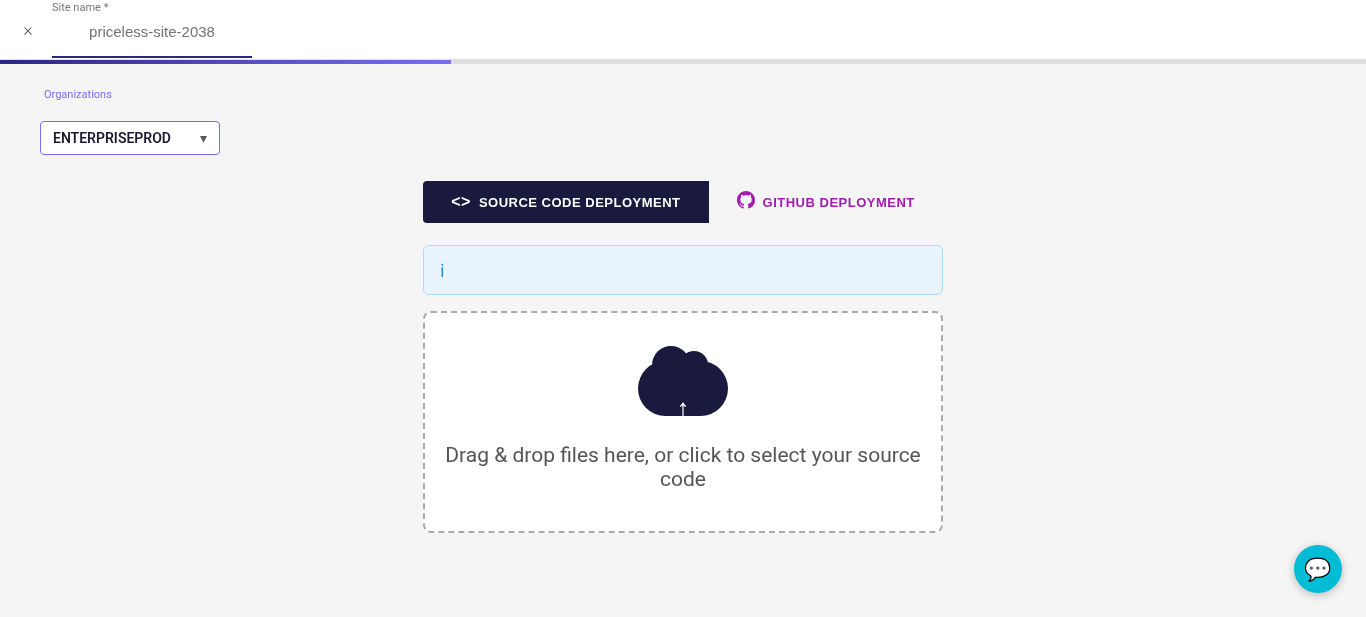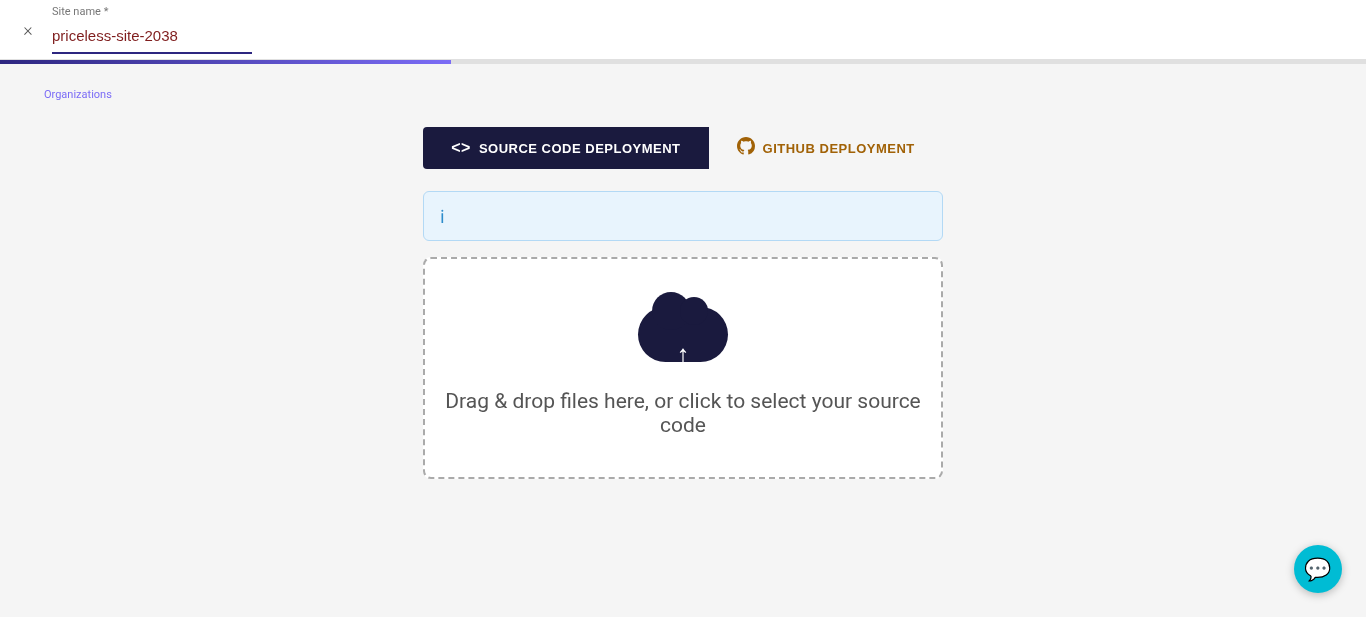--- a/index.html
+++ b/index.html
@@ -40,24 +40,25 @@
     }
     .site-name-label {
       font-size: 11px;
       color: #777;
     }
     .site-name-input {
       border: none;
       border-bottom: 2px solid #2d2680;
       outline: none;
       font-size: 15px;
-      color: #7f1d1d;
+      color: #737373;
       background: transparent;
       width: 200px;
-      padding-bottom: 8px;
+      padding-bottom: 16px;
+      text-align: center;
     }
 
     
     .progress-bar {
       height: 4px;
       background: #e0e0e0;
       position: relative;
     }
     .progress-bar-fill {
       height: 100%;
@@ -137,21 +138,21 @@
       border: none;
       outline: none;
     }
     .tab-btn.active {
       background: #1a1a3e;
       color: #fff;
       border-radius: 4px 0 0 4px;
     }
     .tab-btn.inactive {
       background: transparent;
-      color: #a16207;
+      color: #a21caf;
       border-radius: 0 4px 4px 0;
     }
     .tab-icon {
       font-size: 16px;
     }
 
     
     .info-tip {
       background: #e8f4fd;
       border: 1px solid #b3d9f5;
@@ -276,20 +277,24 @@
 </div>
 
 <div class="progress-bar">
   <div class="progress-bar-fill"></div>
 </div>
 
 <div class="main-content">
   <div class="page-header">
     <div class="org-group">
       <span class="org-label">Organizations</span>
+      <div class="org-dropdown">
+        <span class="org-dropdown-text">ENTERPRISEPROD</span>
+        <span class="chevron-icon">▾</span>
+      </div>
     </div>
   </div>
 
   <div class="tab-buttons">
     <button class="tab-btn active">
       <span class="tab-icon">&lt;&gt;</span>
       <span>SOURCE CODE DEPLOYMENT</span>
     </button>
     <button class="tab-btn inactive">
       <span class="tab-icon">

